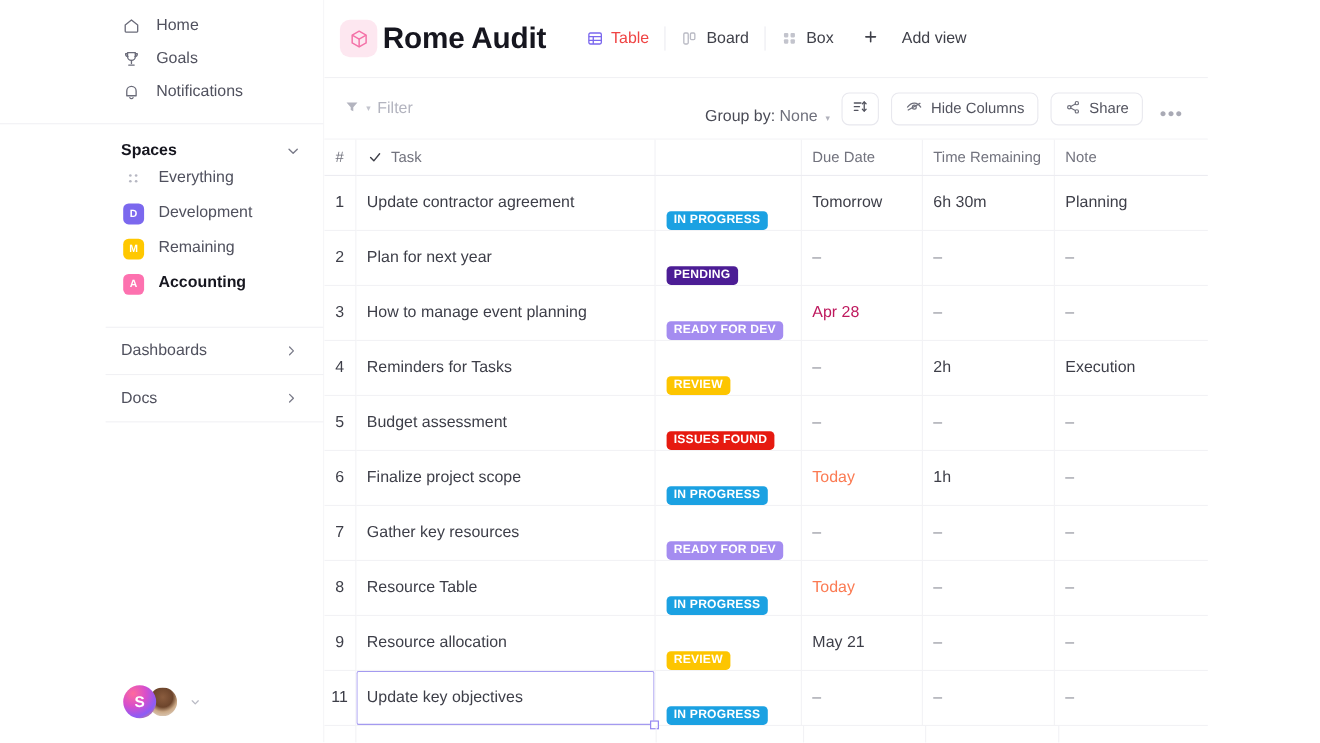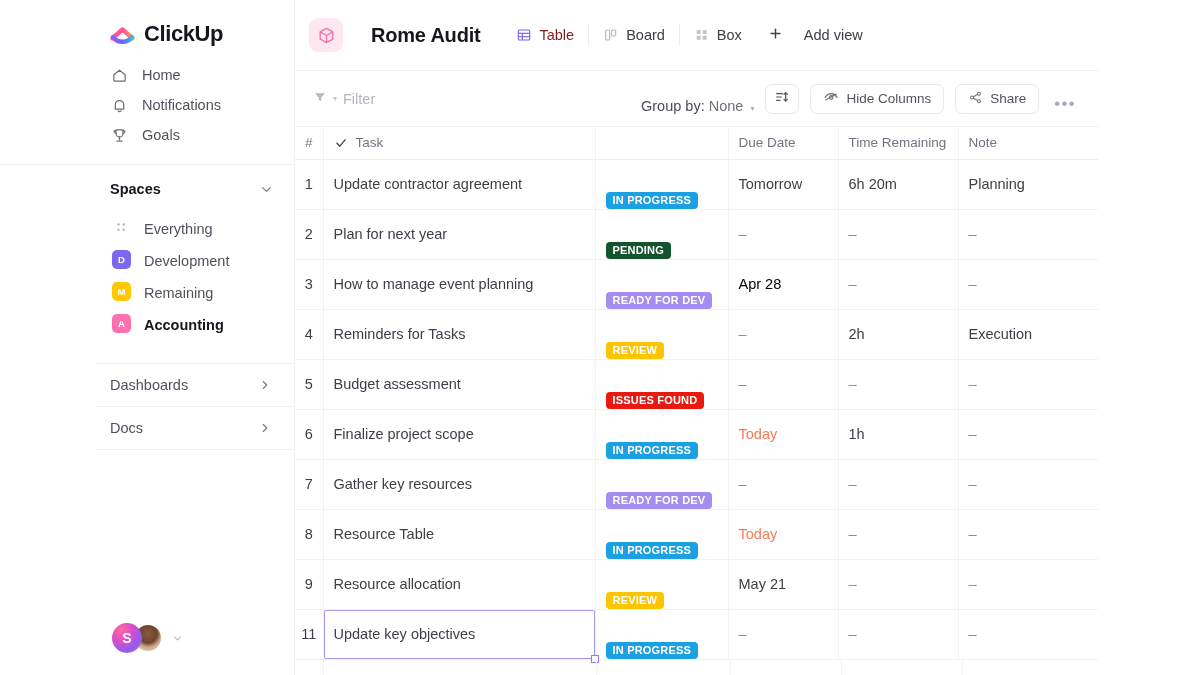--- a/index.html
+++ b/index.html
@@ -36,38 +36,38 @@
 
   .section-head {
     display: flex; align-items: center; justify-content: space-between;
     margin: 16px 20px 8px 110px;
     font-size: 14.5px; font-weight: bold; color: #16161f;
     cursor: pointer;
   }
   .chev { color: #7a7b89; display:flex; align-items:center; }
 
   .space-item {
-    display: flex; align-items: flex-end; gap: 13px;
+    display: flex; align-items: flex-start; gap: 13px;
     height: 32px; margin-left: 112px; color: #50515e; font-size: 14.5px;
     cursor: pointer;
   }
   .space-item.active { color:#16161f; font-weight: bold; }
   .sq {
     width: 19px; height: 19px; border-radius: 5px; flex:0 0 19px;
     display: flex; align-items: center; justify-content: center;
     color: #fff; font-size: 9.5px; font-weight: bold;
   }
   .dots-ic { width: 19px; height: 19px; flex:0 0 19px; display:flex; align-items:center; justify-content:center;}
 
   .foot-item {
     display: flex; align-items: center; justify-content: space-between;
     height: 42px; margin: 0 22px 0 110px; color: #50515e; font-size: 14.5px;
     cursor: pointer;
   }
-  .foot-wrap { margin-top: 30px; }
+  .foot-wrap { margin-top: 16px; }
   .foot-wrap .line { height:1px; background:#f1f1f4; margin-left: 96px; }
 
   .avatars { position: absolute; left: 112px; bottom: 22px; display:flex; align-items:center; }
   .av-s {
     width: 30px; height: 30px; border-radius: 50%;
     background: radial-gradient(circle at 30% 25%, #ff6a9c 0%, #d84ecb 38%, #8b5cf6 70%, #f79b2e 100%);
     color:#fff; font-size: 14px; font-weight: bold;
     display:flex; align-items:center; justify-content:center;
     z-index: 2;
   }
@@ -82,29 +82,29 @@
   .main { flex: 1 1 auto; position: relative; background: #ffffff; }
 
   .topbar {
     height: 70px; display: flex; align-items: center; gap: 0;
     padding-left: 14px; background: #fff;
   }
   .proj-icon {
     width: 34px; height: 34px; border-radius: 9px; background: #fde7f0;
     display:flex; align-items:center; justify-content:center; flex:0 0 34px;
   }
-  .proj-title { font-size: 20px; font-weight: bold; color: #16161f; margin-left: 28px; letter-spacing: -0.2px; }
+  .proj-title { font-size: 27px; font-weight: bold; color: #16161f; margin-left: 5px; letter-spacing: -0.2px; }
 
   .tabs { display:flex; align-items:center; margin-left: 22px; }
   .tab {
     display:flex; align-items:center; gap: 7px;
     padding: 0 14px; height: 26px;
     font-size: 14.5px; color:#3f4049; cursor:pointer;
   }
-  .tab.active { color:#7f1d1d; }
+  .tab.active { color:#ef4444; }
   .tab .tic { display:flex; align-items:center; }
   .tab-sep { width:1px; height: 22px; background: #ececf1; }
   .addview { display:flex; align-items:center; gap:21px; padding: 0 12px; font-size: 14.5px; color:#3f4049; cursor:pointer; }
 
   .toolbar {
     height: 57px; border-top: 1px solid #f1f1f4; border-bottom: 1px solid #f1f1f4;
     display:flex; align-items:center; padding: 0 18px 0 18px;
     background: #fff; width: 803px;
   }
   .filter-btn { display:flex; align-items:center; gap:6px; color:#b3b4bf; font-size:14.5px; cursor:pointer; }
@@ -145,21 +145,21 @@
   .th-task { display:flex; align-items:center; gap:8px; }
   .chk { color:#3d3e48; display:flex; align-items:center; }
 
   .badge {
     display: inline-block; border-radius: 4px;
     padding: 3px 7px 3px 7px;
     font-size: 11px; font-weight: bold; color: #fff;
     letter-spacing: 0.2px; line-height: 1; margin-top: 32px;
   }
   .dash { color:#8b8c97; }
-  .due-red { color:#000000; }
+  .due-red { color:#be185d; }
   .due-orange { color:#fb7a52; }
 
   
   td.sel {
     position: relative;
     box-shadow: inset 0 0 0 1px #a49af0;
     border-radius: 2px;
   }
   .sel-handle {
     position: absolute; right: -4px; bottom: -4px;
@@ -173,71 +173,50 @@
 
   .right-gap { position:absolute; top:0; right:0; width: 97px; height: 675px; background:#fff; }
 </style>
 </head>
 <body>
 
 <div id="app">
 
   <div class="sidebar">
 
-    <div class="brand">
-      <span class="brand-logo">
-        <svg viewBox="0 0 40 40" width="25" height="25">
-          <defs>
-            <linearGradient id="cuTop" x1="0" y1="0" x2="1" y2="0">
-              <stop offset="0%" stop-color="#ff5c8d"></stop>
-                <stop offset="50%" stop-color="#ff4fa3"></stop>
-                <stop offset="100%" stop-color="#ffa43a"></stop>
-            </linearGradient>
-            <linearGradient id="cuBot" x1="0" y1="0" x2="1" y2="0">
-              <stop offset="0%" stop-color="#9b5cf6"></stop>
-                <stop offset="50%" stop-color="#6c63f5"></stop>
-                <stop offset="100%" stop-color="#3ab7f0"></stop>
-            </linearGradient>
-          </defs>
-          <path d="M4 26 L20 12 L36 26" fill="none" stroke="url(#cuTop)" stroke-width="7" stroke-linecap="round" stroke-linejoin="round"></path>
-          <path d="M5 24 C11 34 29 34 35 24" fill="none" stroke="url(#cuBot)" stroke-width="7" stroke-linecap="round"></path>
-        </svg>
-      </span>
-      <span class="brand-name">ClickUp</span>
-    </div>
 
     <div class="nav">
       <div class="nav-item">
         <span class="ic">
           <svg viewBox="0 0 24 24" width="17" height="17" fill="none" stroke="currentColor" stroke-width="1.7" stroke-linecap="round" stroke-linejoin="round">
             <path d="M4 11 L12 4.5 L20 11 V19 a1 1 0 0 1 -1 1 H5 a1 1 0 0 1 -1 -1 Z"></path>
           </svg>
         </span>
         <span>Home</span>
-      </div>
-      <div class="nav-item">
-        <span class="ic">
-          <svg viewBox="0 0 24 24" width="17" height="17" fill="none" stroke="currentColor" stroke-width="1.7" stroke-linecap="round" stroke-linejoin="round">
-            <path d="M6 17 V11 a6 6 0 0 1 12 0 v6 z"></path>
-              <path d="M10 19.5 a2.2 2.2 0 0 0 4 0"></path>
-          </svg>
-        </span>
-        <span>Notifications</span>
       </div>
       <div class="nav-item">
         <span class="ic">
           <svg viewBox="0 0 24 24" width="17" height="17" fill="none" stroke="currentColor" stroke-width="1.7" stroke-linecap="round" stroke-linejoin="round">
             <path d="M7 4 h10 v5 a5 5 0 0 1 -10 0 z"></path>
               <path d="M7 5.5 H4.5 a3 3 0 0 0 3 3.5"></path>
               <path d="M17 5.5 H19.5 a3 3 0 0 1 -3 3.5"></path>
             <path d="M12 14 v4"></path>
               <path d="M8.5 20 h7"></path>
           </svg>
         </span>
         <span>Goals</span>
+      </div>
+      <div class="nav-item">
+        <span class="ic">
+          <svg viewBox="0 0 24 24" width="17" height="17" fill="none" stroke="currentColor" stroke-width="1.7" stroke-linecap="round" stroke-linejoin="round">
+            <path d="M6 17 V11 a6 6 0 0 1 12 0 v6 z"></path>
+              <path d="M10 19.5 a2.2 2.2 0 0 0 4 0"></path>
+          </svg>
+        </span>
+        <span>Notifications</span>
       </div>
     </div>
 
     <div class="sb-divider"></div>
 
     <div class="section-head">
       <span>Spaces</span>
       <span class="chev">
         <svg viewBox="0 0 24 24" width="15" height="15" fill="none" stroke="currentColor" stroke-width="2" stroke-linecap="round" stroke-linejoin="round">
             <path d="M6 9 L12 15 L18 9"></path>
@@ -441,27 +420,27 @@
             <th class="c-time">Time Remaining</th>
             <th class="c-note">Note</th>
           </tr>
         </thead>
         <tbody id="tbody">
             <tr>
               <td class="c-num">1</td>
               <td class="c-task"><span>Update contractor agreement</span></td>
               <td class="c-status"><span class="badge" style="background: rgb(27, 161, 226);">IN PROGRESS</span></td>
               <td class="c-due"><span>Tomorrow</span></td>
-              <td class="c-time"><span>6h 20m</span></td>
+              <td class="c-time"><span>6h 30m</span></td>
               <td class="c-note"><span>Planning</span></td>
             </tr>
             <tr>
               <td class="c-num">2</td>
               <td class="c-task"><span>Plan for next year</span></td>
-              <td class="c-status"><span class="badge" style="background: #14532d;">PENDING</span></td>
+              <td class="c-status"><span class="badge" style="background: #4c1d95;">PENDING</span></td>
               <td class="c-due"><span class="dash">–</span></td>
               <td class="c-time"><span class="dash">–</span></td>
               <td class="c-note"><span class="dash">–</span></td>
             </tr>
             <tr>
               <td class="c-num">3</td>
               <td class="c-task"><span>How to manage event planning</span></td>
               <td class="c-status"><span class="badge" style="background: rgb(164, 140, 240);">READY FOR DEV</span></td>
               <td class="c-due"><span class="due-red">Apr 28</span></td>
               <td class="c-time"><span class="dash">–</span></td>

